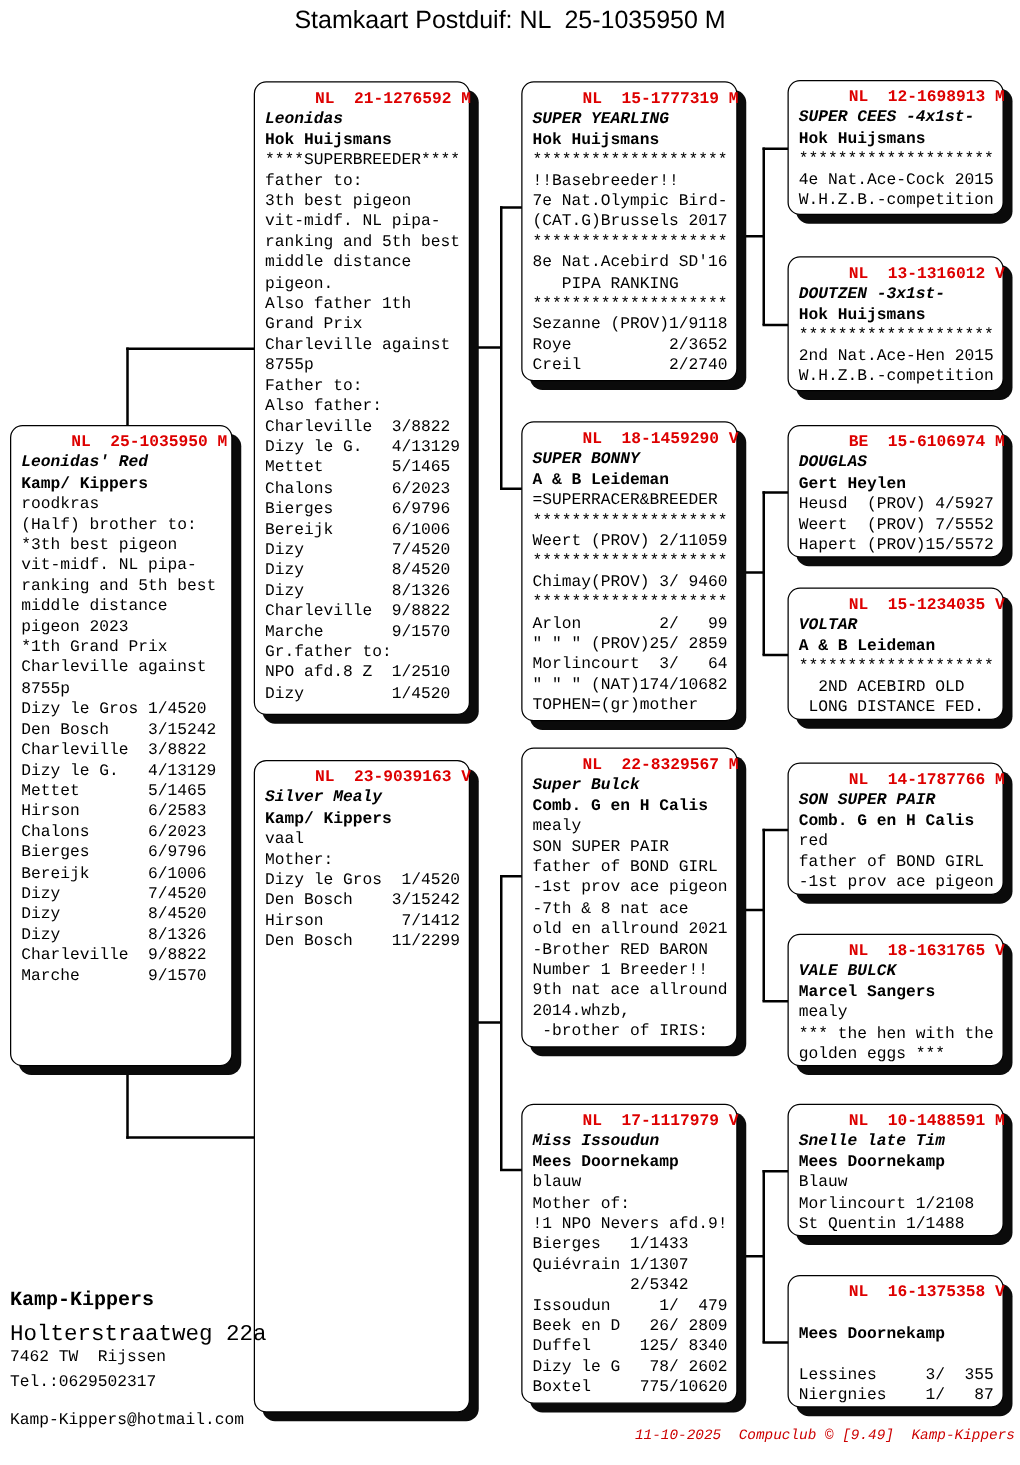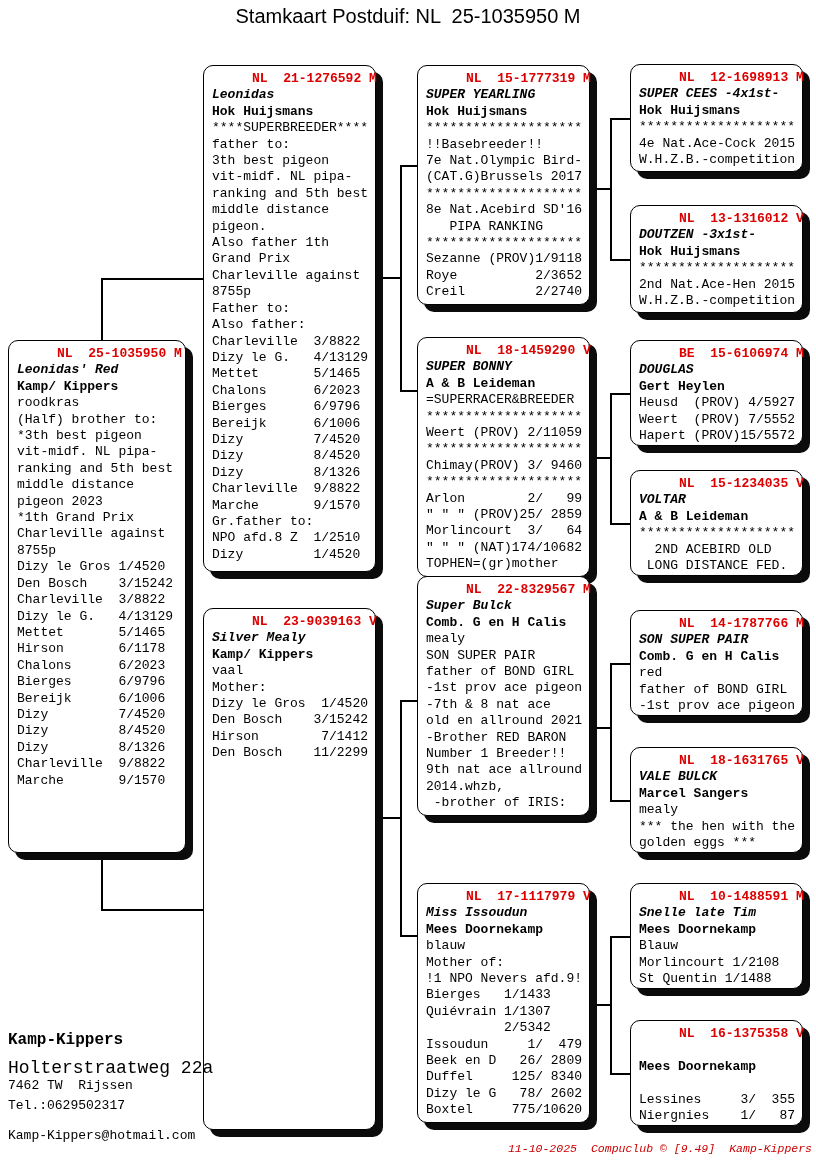--- a/index.html
+++ b/index.html
@@ -88,21 +88,21 @@
       <div class="bline">middle distance</div>
       <div class="bline">pigeon 2023</div>
       <div class="bline">*1th Grand Prix</div>
       <div class="bline">Charleville against</div>
       <div class="bline">8755p</div>
       <div class="bline">Dizy le Gros 1/4520</div>
       <div class="bline">Den Bosch    3/15242</div>
       <div class="bline">Charleville  3/8822</div>
       <div class="bline">Dizy le G.   4/13129</div>
       <div class="bline">Mettet       5/1465</div>
-      <div class="bline">Hirson       6/1178</div>
+      <div class="bline">Hirson       6/2583</div>
       <div class="bline">Chalons      6/2023</div>
       <div class="bline">Bierges      6/9796</div>
       <div class="bline">Bereijk      6/1006</div>
       <div class="bline">Dizy         7/4520</div>
       <div class="bline">Dizy         8/4520</div>
       <div class="bline">Dizy         8/1326</div>
       <div class="bline">Charleville  9/8822</div>
       <div class="bline">Marche       9/1570</div>
     </div>
 
@@ -175,21 +175,21 @@
       <div class="bline">Weert (PROV) 2/11059</div>
       <div class="bline">********************</div>
       <div class="bline">Chimay(PROV) 3/ 9460</div>
       <div class="bline">********************</div>
       <div class="bline">Arlon        2/   99</div>
       <div class="bline">" " " (PROV)25/ 2859</div>
       <div class="bline">Morlincourt  3/   64</div>
       <div class="bline">" " " (NAT)174/10682</div>
       <div class="bline">TOPHEN=(gr)mother</div>
     </div>
-  <div class="pbox" style="left:417px;top:576px;width:173px;height:240px">
+  <div class="pbox" style="left:417px;top:598px;width:173px;height:240px">
       <div class="bline ring">NL  22-8329567 M</div>
       <div class="bline pname">Super Bulck</div>
       <div class="bline owner">Comb. G en H Calis</div>
       <div class="bline">mealy</div>
       <div class="bline">SON SUPER PAIR</div>
       <div class="bline">father of BOND GIRL</div>
       <div class="bline">-1st prov ace pigeon</div>
       <div class="bline">-7th &amp; 8 nat ace</div>
       <div class="bline">old en allround 2021</div>
       <div class="bline">-Brother RED BARON</div>

